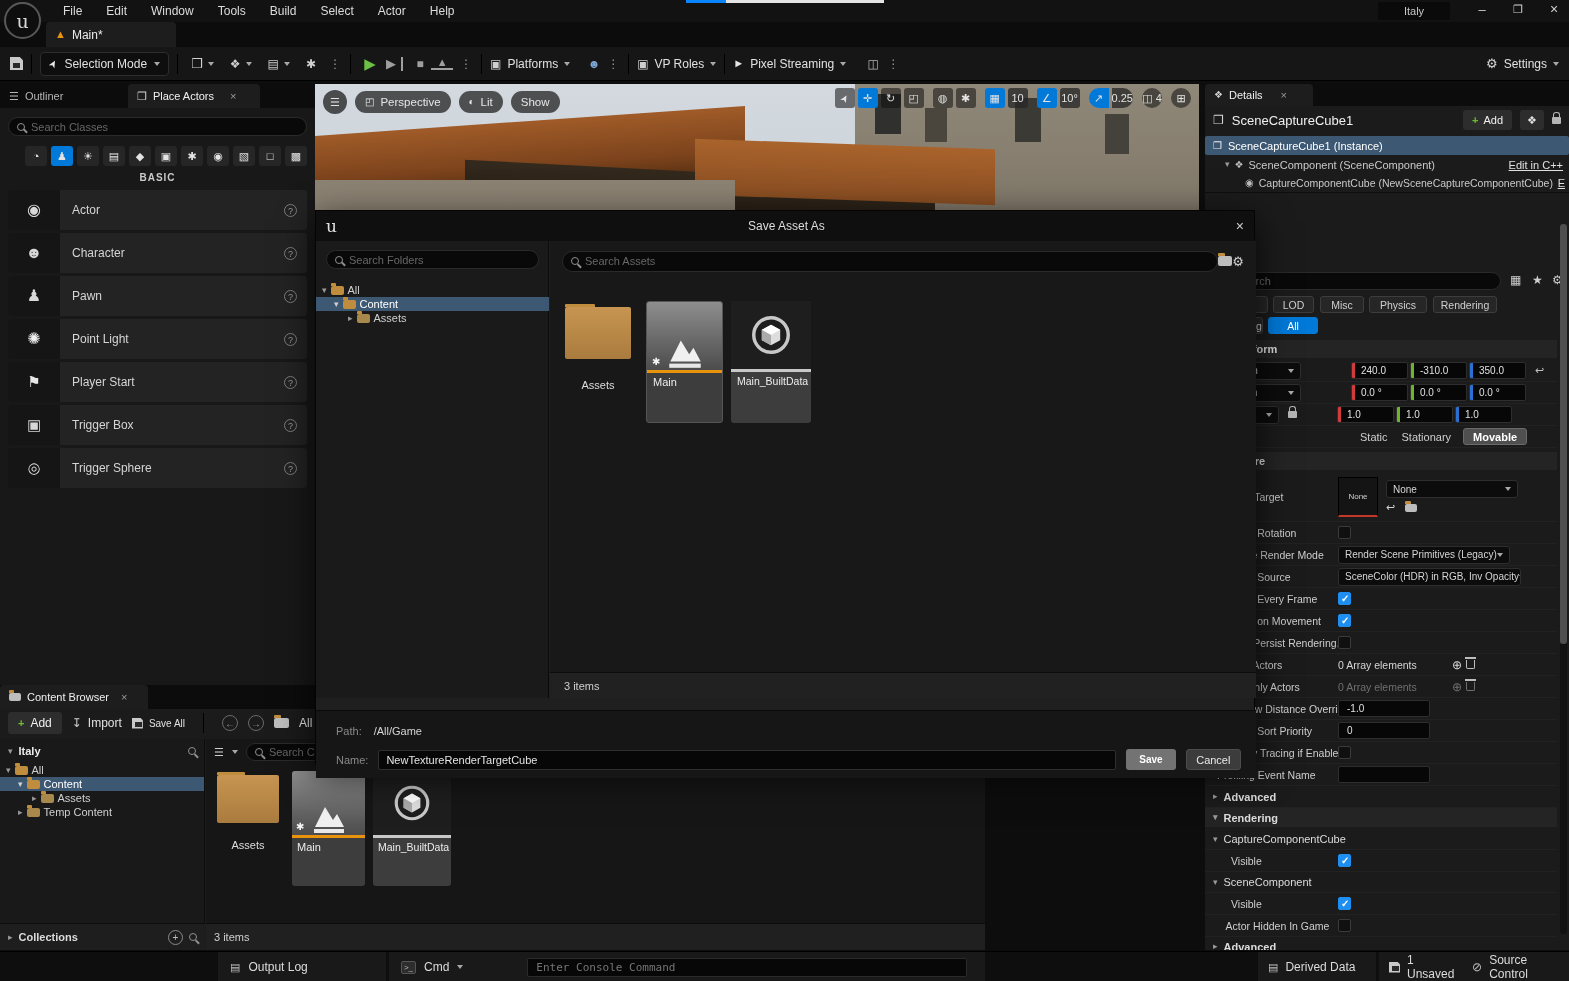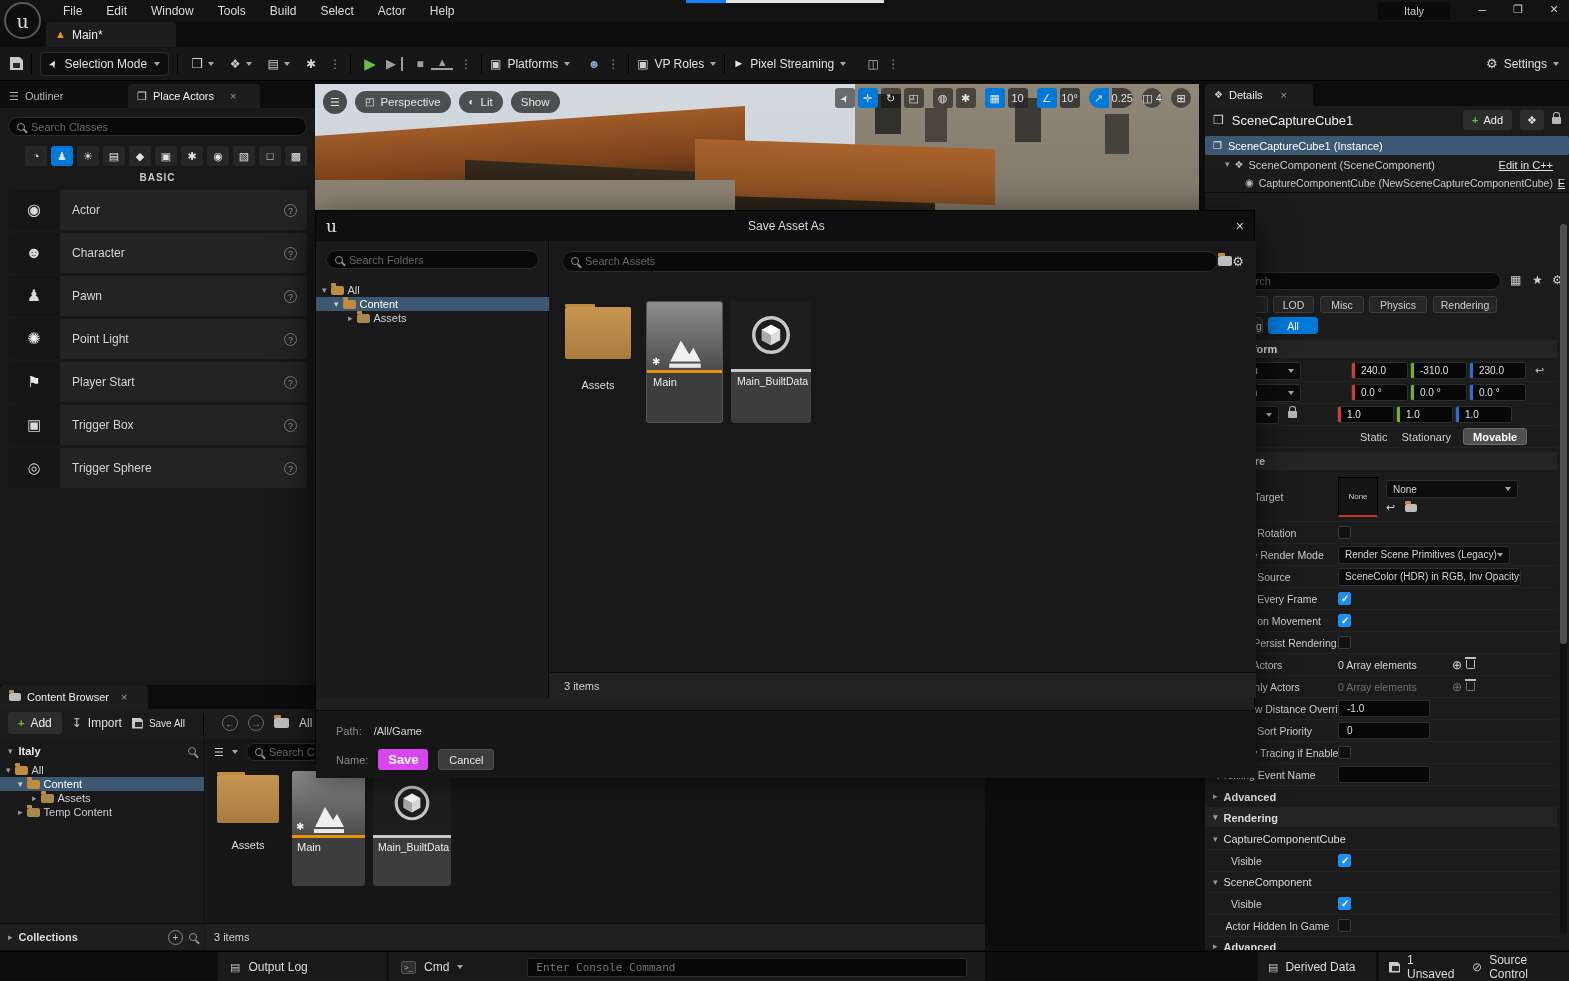--- a/index.html
+++ b/index.html
@@ -321,21 +321,21 @@
 
     <div class="s" style="left:0;top:52px;width:364px;">
       <div class="f sel" style="height:19px;padding-left:8px;gap:6px;border-radius:2px;">
         <span class="ico" style="font-size:10px;color:#e8e8e8;">❒</span>
         <span style="color:#fff;">SceneCaptureCube1 (Instance)</span>
       </div>
       <div class="f" style="height:19px;padding-left:20px;gap:5px;">
         <span class="ico" style="color:#9a9a9a;font-size:9px;">▾</span>
         <span class="ico" style="font-size:10px;color:#bdbdbd;">❖</span>
         <span style="color:#c9c9c9;flex:1;">SceneComponent (SceneComponent)</span>
-        <span style="color:#e0e0e0;text-decoration:underline;margin-right:16px;">Edit in C++</span>
+        <span style="color:#e0e0e0;text-decoration:underline;margin-right:6px;">Edit in C++</span>
       </div>
       <div class="f" style="height:19px;padding-left:40px;gap:5px;border-bottom:1px solid #0e0e0e;">
         <span class="ico" style="font-size:10px;color:#bdbdbd;">◉</span>
         <span style="color:#c9c9c9;flex:1;white-space:nowrap;overflow:hidden;font-size:10.5px;">CaptureComponentCube (NewSceneCaptureComponentCube)</span>
         <span style="color:#e0e0e0;text-decoration:underline;margin-right:4px;">E</span>
       </div>
     </div>
 
     <div class="searchpill" style="position:absolute;left:8px;top:188px;width:288px;height:18px;">
       <span class="mag"></span>
@@ -365,21 +365,21 @@
         <div class="vbox pad" style="margin-left:50px;width:57px;">
             <span class="axis" style="background:#d23b3b;"></span>
             <span>240.0</span>
           </div>
         <div class="vbox pad" style="margin-left:2px;width:57px;">
             <span class="axis" style="background:#6fb52a;"></span>
             <span>-310.0</span>
           </div>
         <div class="vbox pad" style="margin-left:2px;width:57px;">
             <span class="axis" style="background:#2a6fd2;"></span>
-            <span>230.0</span>
+            <span>350.0</span>
           </div>
         <span class="ico" style="margin-left:9px;color:#bdbdbd;font-size:11px;">↩</span>
       </div>
       <div class="drow" style="height:22px;">
         <div class="drop" style="margin-left:8px;width:88px;">
             <span>Rotation</span>
             <span class="tri"></span>
           </div>
         <div class="vbox pad" style="margin-left:50px;width:57px;">
             <span class="axis" style="background:#d23b3b;"></span>
@@ -724,21 +724,22 @@
       </div>
     </div>
 
     <div class="s" style="left:0;top:499px;width:940px;height:68px;background:#161616;border-top:1px solid #0a0a0a;">
       <div class="f" style="position:absolute;left:20px;top:14px;gap:12px;">
         <span class="dim">Path:</span>
         <span style="color:#d5d5d5;">/All/Game</span>
       </div>
       <div class="f" style="position:absolute;left:20px;top:38px;width:905px;gap:10px;">
         <span class="dim">Name:</span>
-        <button style="width:50px;height:21px;background:#d946ef;border:none;border-radius:3px;color:#fff;font-size:13px;font-weight:bold;">Save</button>
+        <input style="width: 749px; height: 20px; background: rgb(7, 7, 7); border: 1px solid rgb(47, 47, 47); border-radius: 2px; color: rgb(227, 227, 227); font-size: 11px; padding: 0px 7px; outline: none;" value="NewTextureRenderTargetCube">
+        <button style="width:50px;height:21px;background:#737373;border:none;border-radius:3px;color:#fff;font-size:10px;font-weight:bold;">Save</button>
         <button style="width:56px;height:21px;background:#3c3c3c;border:1px solid #4c4c4c;border-radius:3px;color:#e8e8e8;font-size:11px;">Cancel</button>
       </div>
     </div>
   </div>
 
   <div class="s" style="left:0;top:951px;width:1569px;height:30px;background:#0e0e0e;border-top:1px solid #000;z-index:60;">
     <div class="f" style="position:absolute;left:218px;top:0;width:168px;height:30px;background:#191919;padding:0 12px;gap:8px;">
       <span class="ico" style="color:#bdbdbd;font-size:11px;">▤</span>
       <span style="font-size:12px;color:#dcdcdc;">Output Log</span>
     </div>

